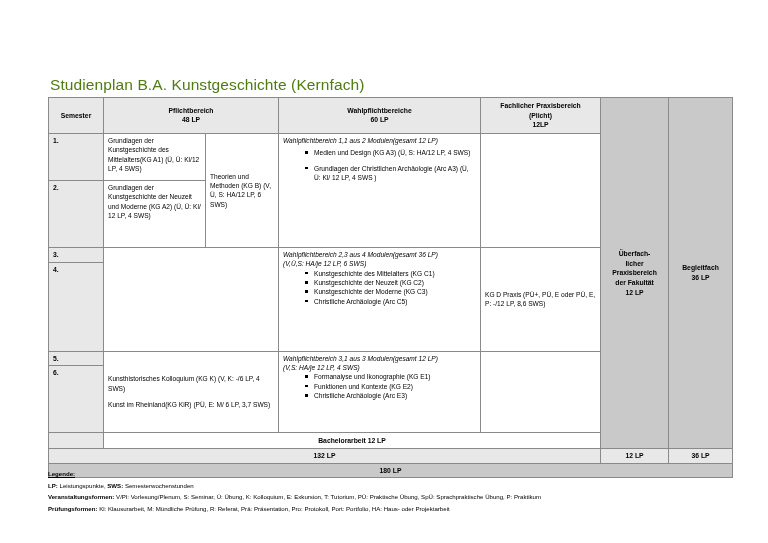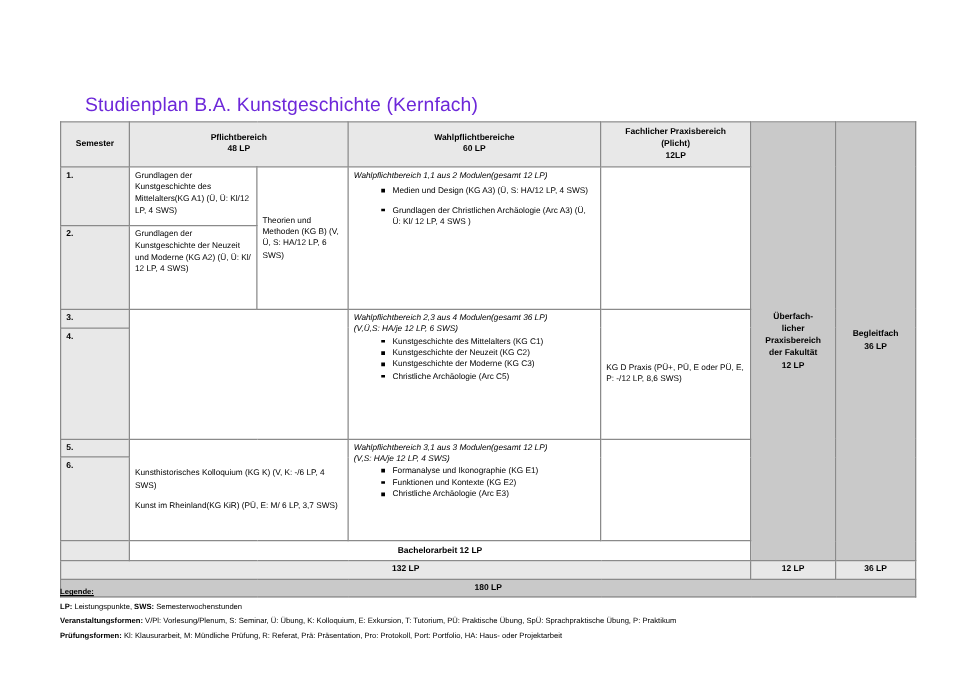--- a/index.html
+++ b/index.html
@@ -16,24 +16,24 @@
     overflow: hidden;
   }
   #page {
     position: absolute;
     left: 0; top: 0;
     width: 768px;
     height: 543px;
   }
   .title {
     position: absolute;
-    left: 68px;
+    left: 50px;
     top: 76px;
     font-size: 15.5px;
-    color: #6d28d9;
+    color: #4d7c0f;
     letter-spacing: 0.1px;
     white-space: nowrap;
   }
   table.plan {
     position: absolute;
     left: 48px;
     top: 97px;
     width: 684px;
     border-collapse: collapse;
     table-layout: fixed;

